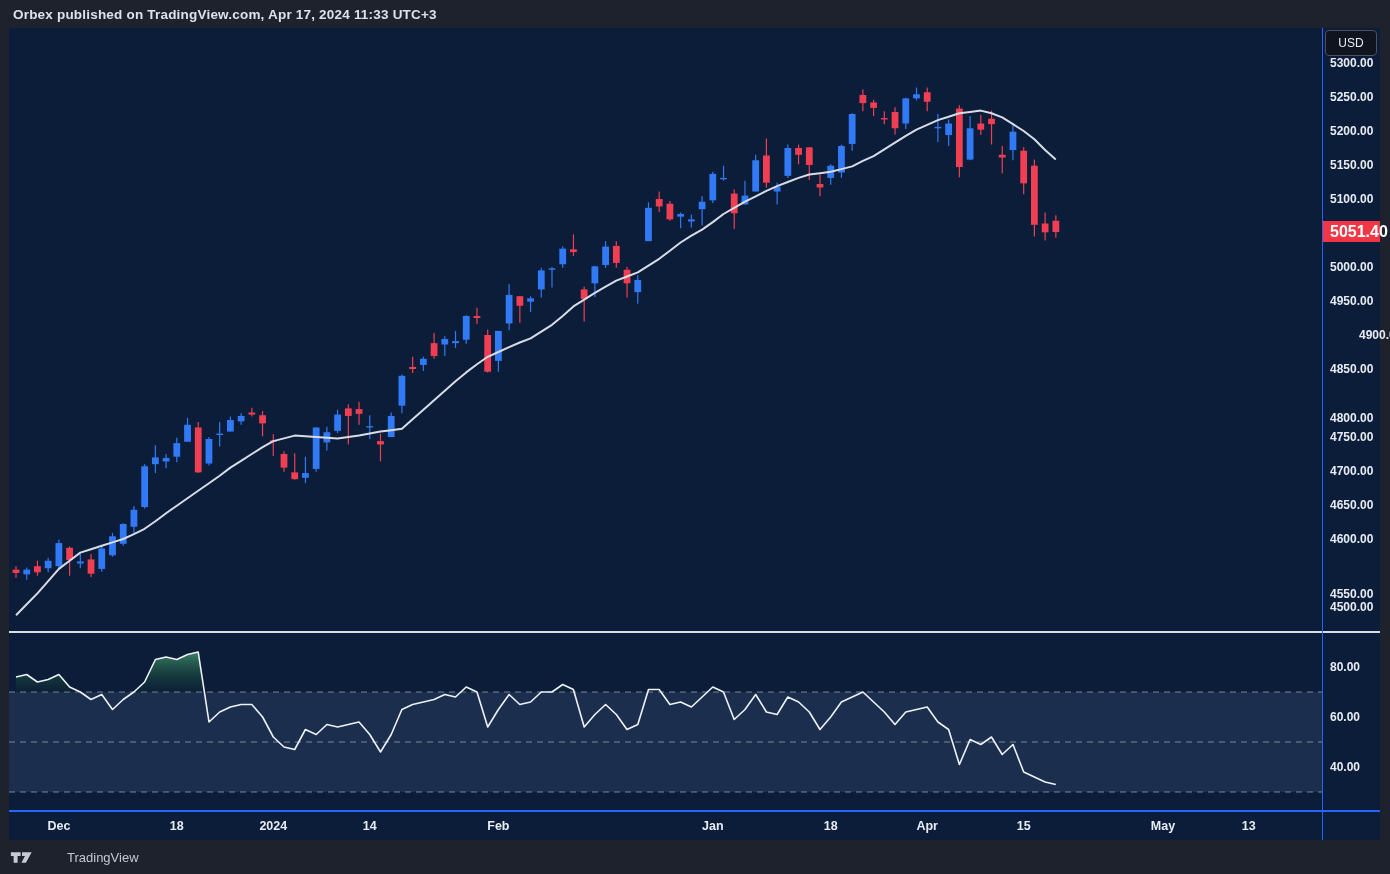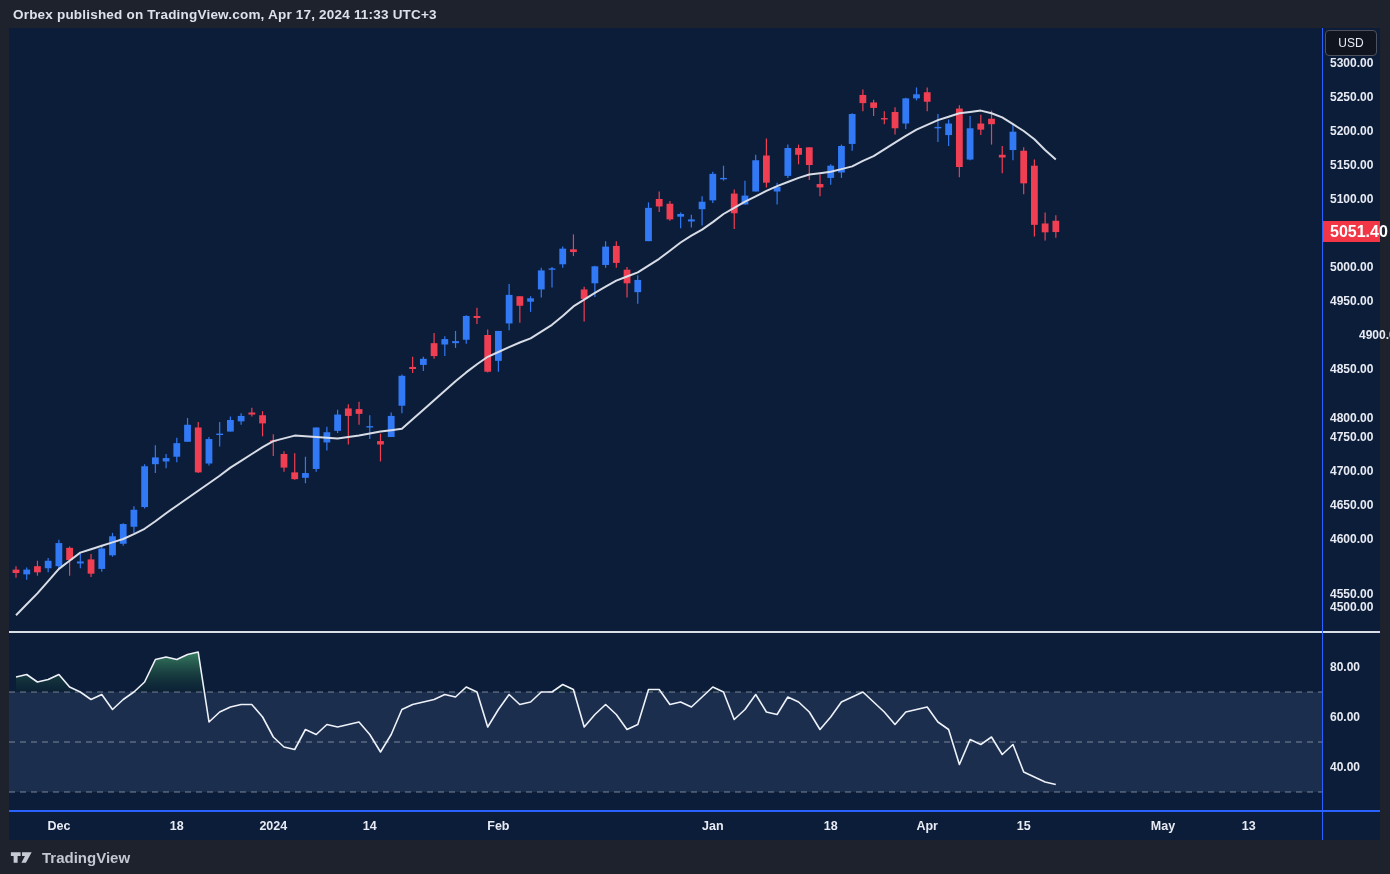--- a/index.html
+++ b/index.html
@@ -22,21 +22,21 @@
         font-size:12px;font-weight:700;white-space:nowrap;}
   .usd-btn{position:absolute;left:2px;top:2px;width:52px;height:26px;background:#10141f;
         border:1px solid #4c515d;border-radius:4px;color:#e8ebf3;
         font-family:"Liberation Sans",sans-serif;font-size:12px;font-weight:400;
         display:flex;align-items:center;justify-content:center;cursor:pointer;}
   .price-badge{position:absolute;left:0;top:193px;width:57px;height:21px;background:#f23645;
         color:#ffffff;font-size:16px;font-weight:700;display:flex;align-items:center;
         padding-left:7px;box-sizing:border-box;}
   .footer-bar{position:absolute;left:0;top:840px;width:100%;height:34px;display:flex;
         align-items:center;gap:9px;padding-left:10px;box-sizing:border-box;background:#1e222d;}
-  .brand-text{color:#c3c7d0;font-size:15px;font-weight:700;}
+  .brand-text{color:#c3c7d0;font-size:13px;font-weight:400;margin-left:25px;}
   svg{display:block;}
 </style>
 </head>
 <body>
 
 <div class="page">
 
   <div class="header-bar">
     <span class="header-caption">Orbex published on TradingView.com, Apr 17, 2024 11:33 UTC+3</span>
   </div>

